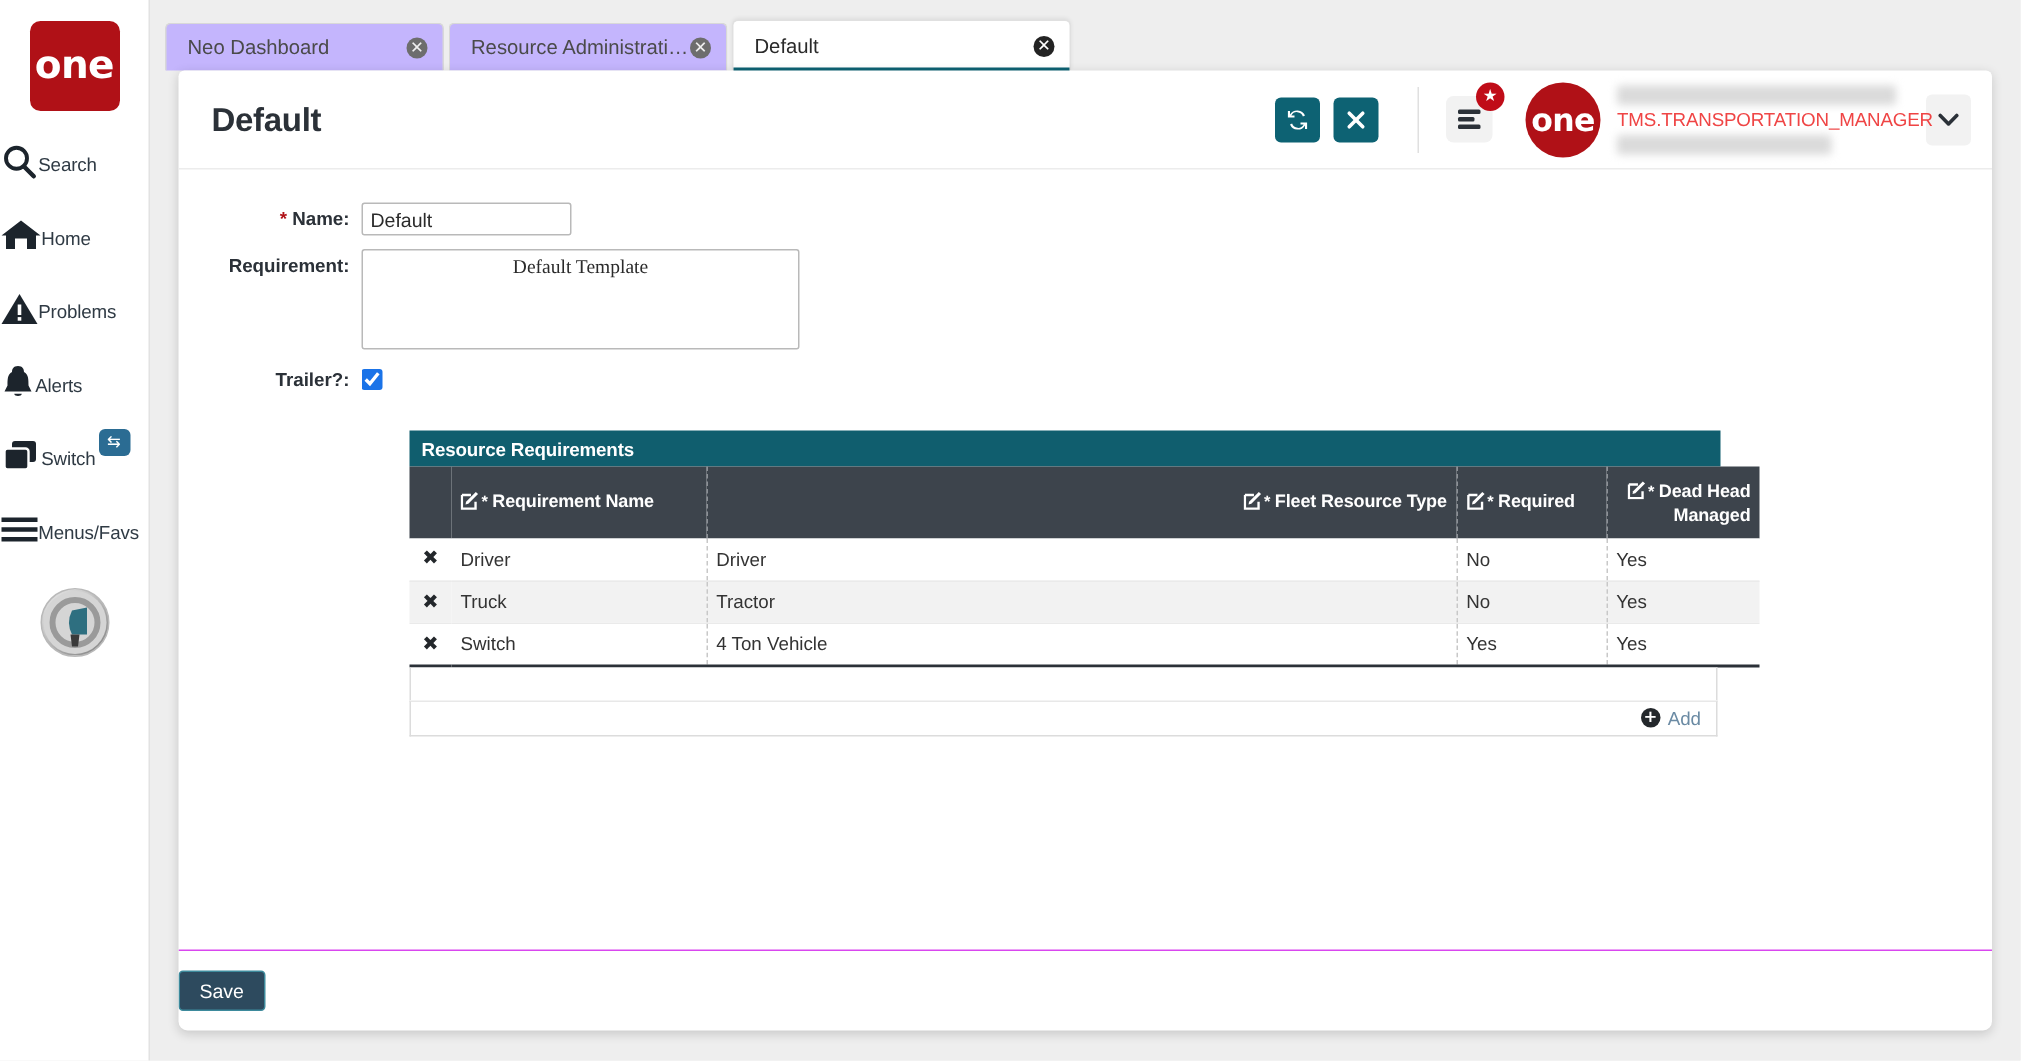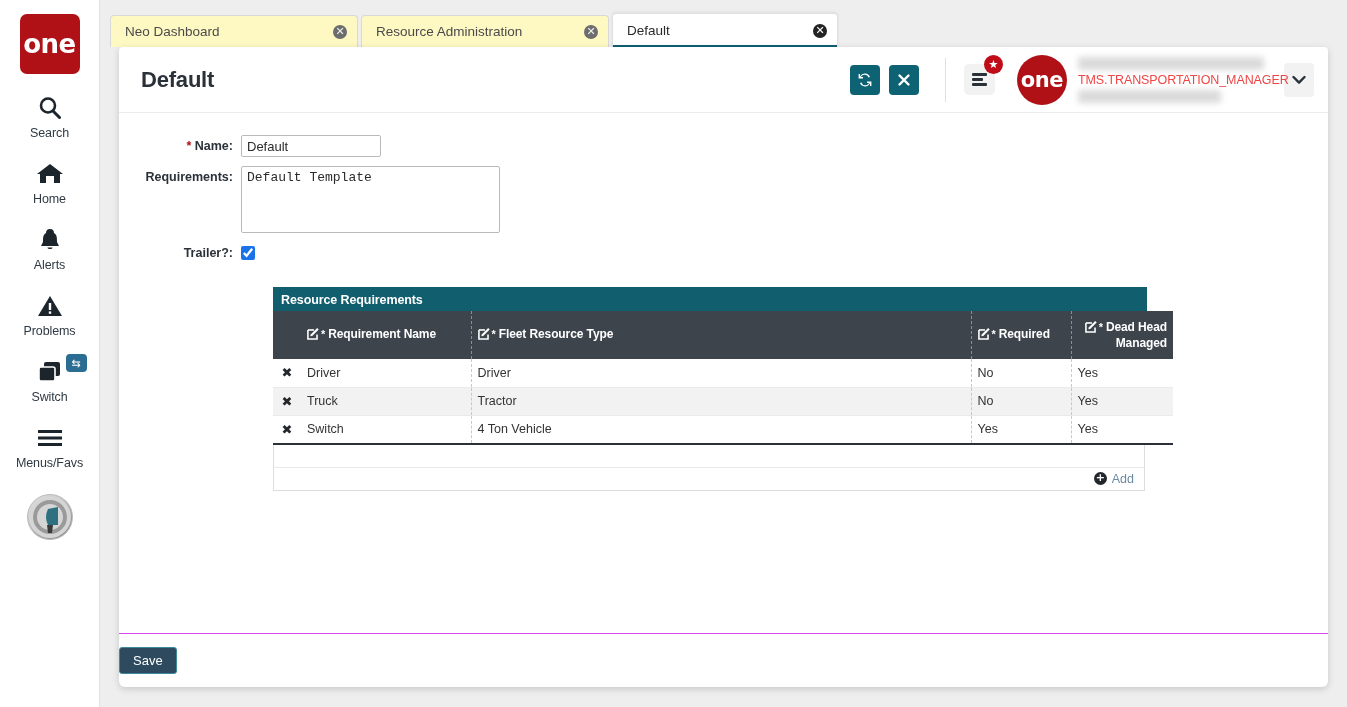--- a/index.html
+++ b/index.html
@@ -25,21 +25,21 @@
     width: 60px; height: 60px; margin-top: 14px;
     background: #b01117; border-radius: 7px;
     display: flex; align-items: center; justify-content: center;
   }
   #logo-box .logotext {
     color: #fff; font-size: 26px; font-weight: 700; letter-spacing: -0.5px;
     font-family: "DejaVu Sans", sans-serif; line-height: 1;
   }
   .rail-item {
     width: 100px; margin-top: 19px;
-    display: flex; flex-direction: column; align-items: center;
+    display: flex; flex-direction: row; align-items: center;
     cursor: pointer; position: relative;
   }
   .rail-icon { height: 30px; display: flex; align-items: center; justify-content: center; }
   .rail-label {
     margin-top: 3px; font-size: 12.5px; color: #2f3a44; letter-spacing: -0.1px;
   }
   .switch-badge {
     position: absolute; right: 13px; top: -3px;
     width: 21px; height: 18px; border-radius: 4px;
     background: #2b6c93; display: flex; align-items: center; justify-content: center;
@@ -51,22 +51,22 @@
     background: radial-gradient(circle at 35% 32%, #f2f2f2 0%, #c9c9c9 48%, #8e8e8e 78%, #6d6d6d 100%);
     position: relative;
   }
 
   
   #tabstrip {
     position: absolute; left: 110px; top: 14px;
     height: 33px; display: flex; align-items: flex-end;
   }
   .tab {
-    height: 32px; width: 248px; margin-right: 3px;
-    background: #fef9c3; border: 1px solid #d8d8d8; border-bottom: none;
+    height: 32px; width: 186px; margin-right: 3px;
+    background: #c4b5fd; border: 1px solid #d8d8d8; border-bottom: none;
     border-radius: 4px 4px 0 0;
     display: flex; align-items: center; padding: 0 10px 0 14px;
     cursor: pointer; position: relative;
   }
   .tab.active {
     background: #ffffff; border-color: #e0e0e0;
     width: 226px; height: 34px;
     box-shadow: 0 -1px 3px rgba(0,0,0,.07);
   }
   .tab.active:after {
@@ -171,24 +171,24 @@
     font-size: 12.5px; font-weight: 700; color: #2b3138; flex: none;
   }
   .req-star { color: #b01117; font-weight: 700; }
   #name-input {
     width: 140px; height: 22px; padding: 1px 5px;
     border: 1px solid #b9b9b9; border-radius: 2px;
     font-family: "Liberation Sans", sans-serif; font-size: 13px; color: #2b2b2b;
     background: #fff; outline: none;
   }
   #desc-input {
-    width: 259px; height: 67px; padding: 3px 5px; resize: none;
+    width: 292px; height: 67px; padding: 3px 5px; resize: none;
     border: 1px solid #b9b9b9; border-radius: 2px;
-    font-family: Liberation Mono, monospace; font-size: 13px; color: #2b2b2b;
-    background: #fff; outline: none; line-height: 1.3;
+    font-family: Liberation Serif, serif; font-size: 13px; color: #2b2b2b;
+    background: #fff; outline: none; line-height: 1.3; text-align: center;
   }
   #active-cb {
     width: 14px; height: 14px; margin: 4px 0 0 0; accent-color: #1a73e8; cursor: pointer;
   }
 
   
   #grid-wrap { margin: 27px 0 0 138px; width: 874px; }
   #grid-title {
     background: #105e6e; color: #fff;
     font-size: 12.5px; font-weight: 700; letter-spacing: -0.1px;
@@ -198,21 +198,21 @@
   #grid thead th {
     background: #3d444c; color: #fff;
     font-size: 12px; font-weight: 700; letter-spacing: -0.1px;
     padding: 9px 6px; vertical-align: middle;
     border-right: 1px dashed #8b9096;
     height: 42px;
   }
   #grid thead th:last-child { border-right: none; }
   th.c-del { width: 28px; border-right: none !important; }
   th.c-name { width: 170px; text-align: left; }
-  th.c-type { width: 500px; text-align: left; }
+  th.c-type { width: 500px; text-align: right; }
   th.c-req  { width: 100px; text-align: left; }
   th.c-dead { width: 102px; text-align: right; }
   .pencil-icon { display: inline-block; vertical-align: -2px; margin-right: 1px; }
   .th-star { color: #ffffff; font-size: 11px; margin-right: 3px; }
   #grid tbody td {
     font-size: 12.5px; color: #333; padding: 6px 6px;
     border-right: 1px dashed #c8c8c8;
     border-bottom: 1px solid #eaeaea;
     height: 28px; background: #fff;
   }
@@ -280,37 +280,37 @@
       <svg width="28" height="24" viewBox="0 0 28 24">
           <path d="M14 2 L27 12 L24 12 L24 21 L4 21 L4 12 L1 12 Z" fill="#1c242c"></path>
           <rect x="10" y="14" width="8" height="7" fill="#fff"></rect>
         </svg>
     </div>
     <div class="rail-label">Home</div>
   </div>
 
   <div class="rail-item">
     <div class="rail-icon">
-      <svg width="24" height="26" viewBox="0 0 24 26">
-          <path d="M12 2 C9 2 8 4 8 6 C5 7.5 5 11 5 15 L3 19 L21 19 L19 15 C19 11 19 7.5 16 6 C16 4 15 2 12 2 Z" fill="#1c242c"></path>
-          <path d="M9.5 20.5 C9.5 22.5 14.5 22.5 14.5 20.5 Z" fill="#1c242c"></path>
-        </svg>
-    </div>
-    <div class="rail-label">Alerts</div>
-  </div>
-
-  <div class="rail-item">
-    <div class="rail-icon">
       <svg width="26" height="24" viewBox="0 0 26 24">
           <path d="M13 2 L25 22 L1 22 Z" fill="#1c242c"></path>
           <rect x="11.8" y="9" width="2.4" height="7" fill="#fff"></rect>
           <rect x="11.8" y="17.4" width="2.4" height="2.4" fill="#fff"></rect>
         </svg>
     </div>
     <div class="rail-label">Problems</div>
+  </div>
+
+  <div class="rail-item">
+    <div class="rail-icon">
+      <svg width="24" height="26" viewBox="0 0 24 26">
+          <path d="M12 2 C9 2 8 4 8 6 C5 7.5 5 11 5 15 L3 19 L21 19 L19 15 C19 11 19 7.5 16 6 C16 4 15 2 12 2 Z" fill="#1c242c"></path>
+          <path d="M9.5 20.5 C9.5 22.5 14.5 22.5 14.5 20.5 Z" fill="#1c242c"></path>
+        </svg>
+    </div>
+    <div class="rail-label">Alerts</div>
   </div>
 
 
   <div class="rail-item">
     <div class="rail-icon">
       <svg width="28" height="24" viewBox="0 0 28 24">
           <rect x="8" y="2" width="16" height="14" rx="2" fill="#1c242c"></rect>
           <rect x="3" y="7" width="16" height="14" rx="2" fill="#1c242c" stroke="#fff" stroke-width="1.6"></rect>
           <rect x="3" y="7" width="16" height="4.5" fill="#fff" opacity="0"></rect>
         </svg>
@@ -406,21 +406,21 @@
 
     <div class="form-row">
       <div class="form-label">
         <span class="req-star">*</span>
         <span>Name:</span>
       </div>
       <input id="name-input" type="text" value="Default" style="">
     </div>
 
     <div class="form-row">
-      <div class="form-label">Requirements:</div>
+      <div class="form-label">Requirement:</div>
       <textarea id="desc-input" style="">Default Template</textarea>
     </div>
 
     <div class="form-row" style="margin-top:4px;">
       <div class="form-label">Trailer?:</div>
       <input id="active-cb" type="checkbox" checked="" style="">
     </div>
 
     <div id="grid-wrap">
       <div id="grid-title">Resource Requirements</div>

